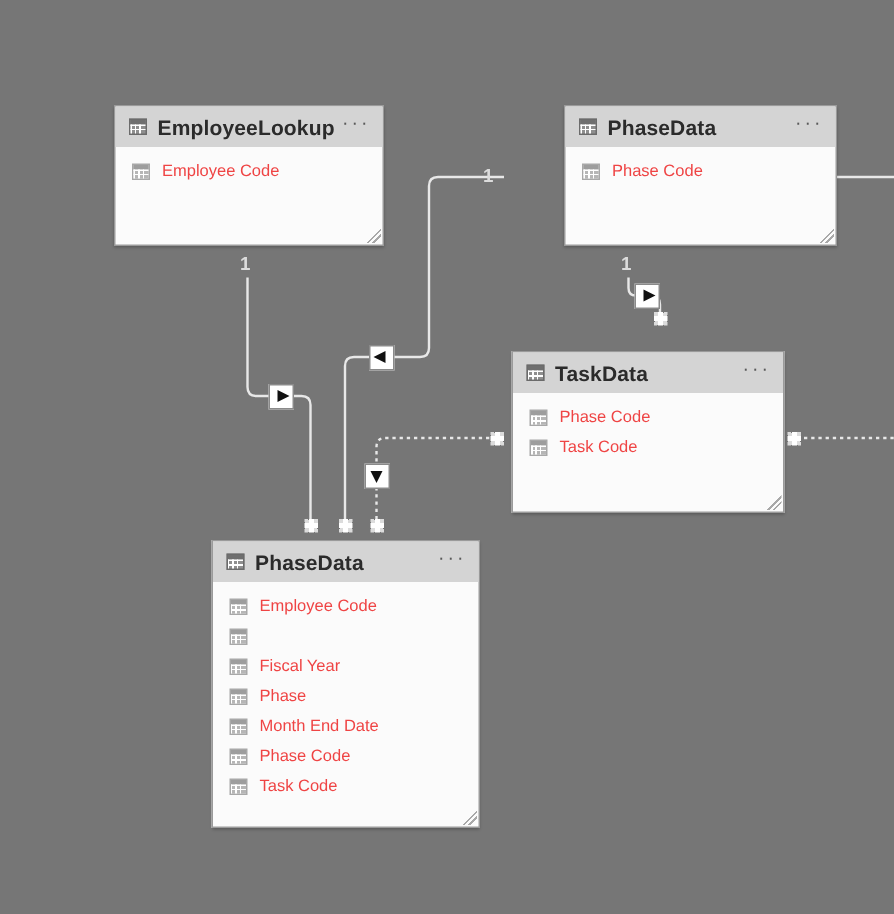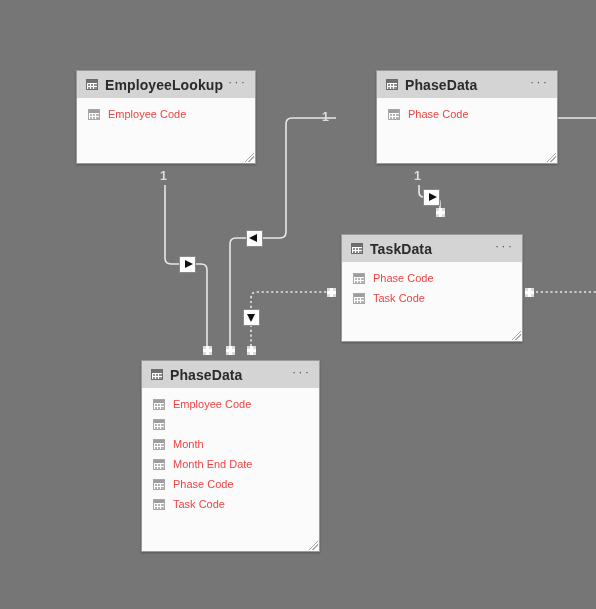--- a/index.html
+++ b/index.html
@@ -219,21 +219,25 @@
         <div class="tbl-body">
           <div class="fld">
             <span class="gicon"></span>
             <span class="fld-label">Employee Code</span>
           </div>
           <div class="fld">
             <span class="gicon"></span>
           </div>
           <div class="fld">
             <span class="gicon"></span>
-            <span class="fld-label">Month</span>
+            <span class="fld-label">Fiscal Year</span>
+          </div>
+          <div class="fld">
+            <span class="gicon"></span>
+            <span class="fld-label">Phase</span>
           </div>
           <div class="fld">
             <span class="gicon"></span>
             <span class="fld-label">Month End Date</span>
           </div>
           <div class="fld">
             <span class="gicon"></span>
             <span class="fld-label">Phase Code</span>
           </div>
           <div class="fld">

